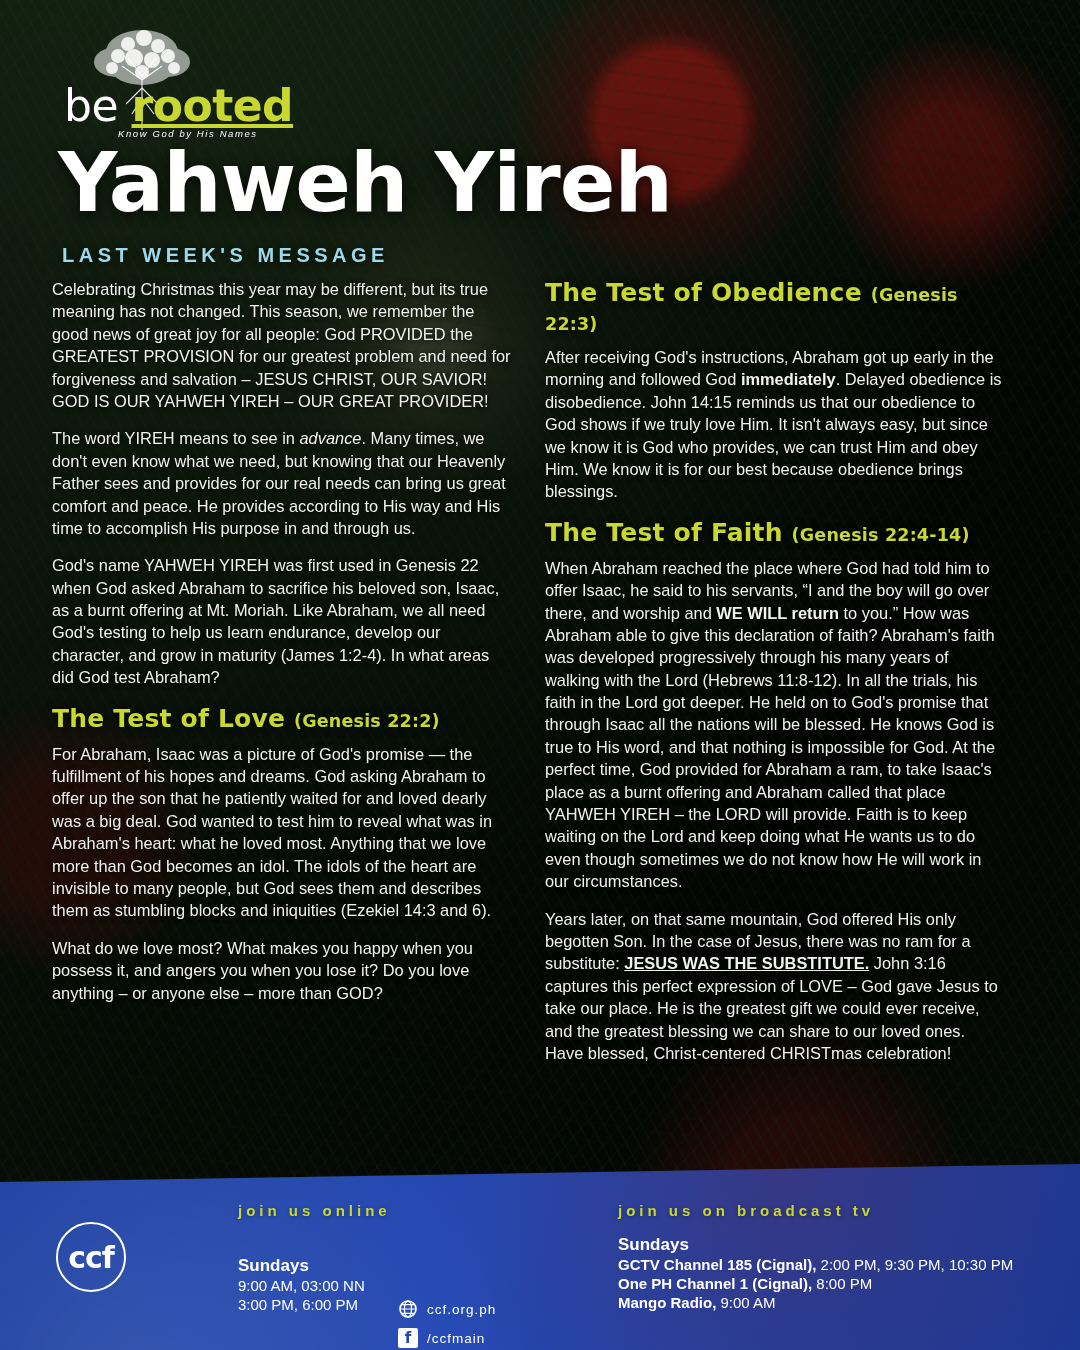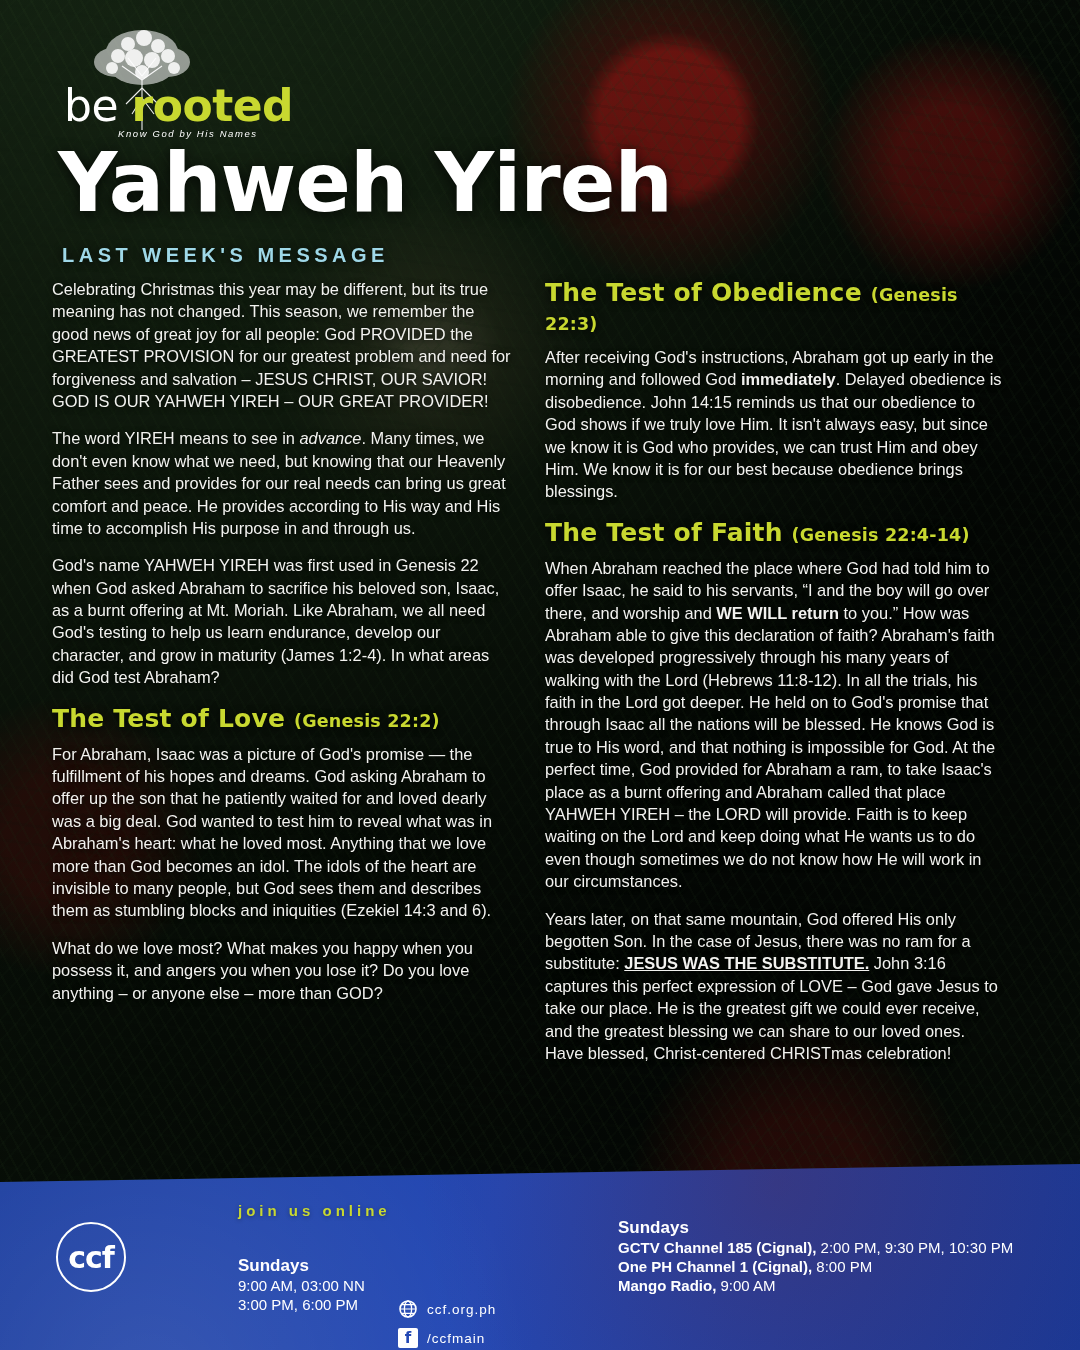--- a/index.html
+++ b/index.html
@@ -44,21 +44,21 @@
   .layer { position: relative; z-index: 3; }
 
   
   .logo-wrap{ position:absolute; top:22px; left:60px; width:300px; height:120px; }
   .tree-svg{ position:absolute; left:22px; top:-4px; }
   .logo-text{
     position:absolute; left:4px; top:58px;
     font-size:44px; font-weight:400; letter-spacing:-0.5px; color:#ffffff;
     font-family:"DejaVu Sans", sans-serif;
   }
-  .logo-text .rooted{ font-weight:700; color:#c8d830; }
+  .logo-text .rooted{ font-weight:700; color:#c8d830;text-decoration:underline; }
   .logo-sub{
     position:absolute; left:58px; top:106px;
     font-size:9.5px; letter-spacing:1.6px; color:#ffffff; font-weight:400;font-style:italic;
   }
 
   
   .title{
     position:absolute; left:58px; top:142px;
     font-size:82px; line-height:1; font-weight:700; color:#ffffff;
     letter-spacing:-1px;
@@ -233,20 +233,21 @@
           </div>
           <div class="s-row">
             <span class="icon-sq yt"></span>
             <span class="yt-word">Heavenly</span>
             <span class="lbl">@CCFmainTV</span>
           </div>
         </div>
       </div>
 
       <div class="f-bcast">
+        <div class="f-head">join us on broadcast tv</div>
         <div class="f-sun">Sundays</div>
         <div class="f-line"><b>GCTV Channel 185 (Cignal),</b><span> 2:00 PM, 9:30 PM, 10:30 PM</span></div>
         <div class="f-line"><b>One PH Channel 1 (Cignal),</b><span> 8:00 PM</span></div>
         <div class="f-line"><b>Mango Radio,</b><span> 9:00 AM</span></div>
       </div>
 
     </div>
   </div>
 
 </div>

